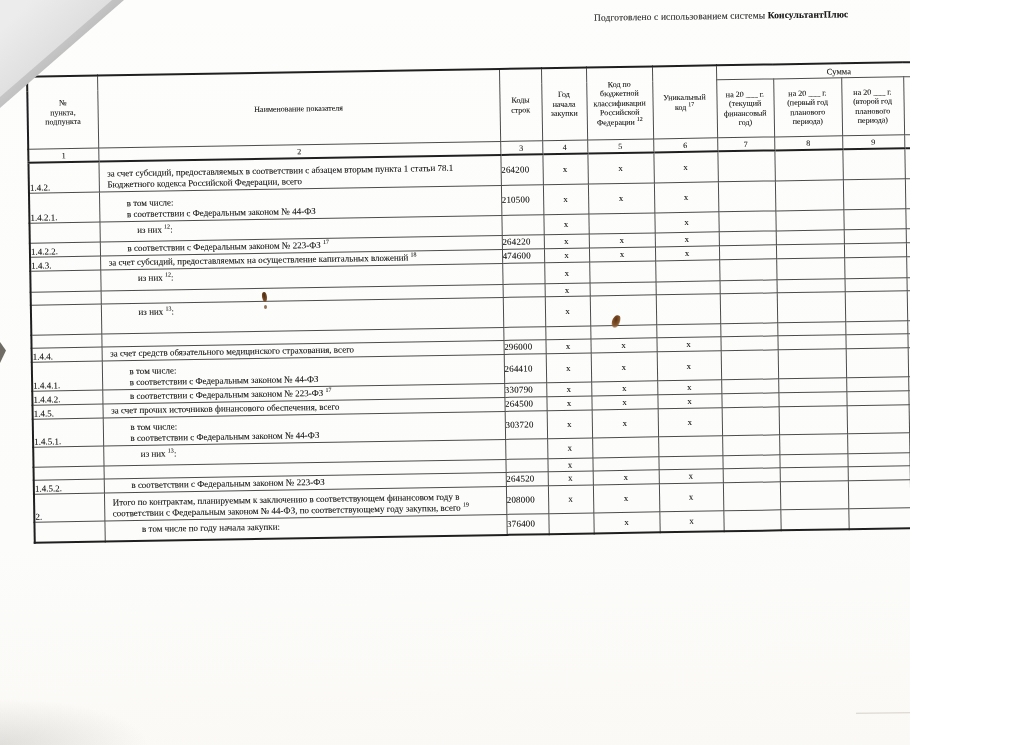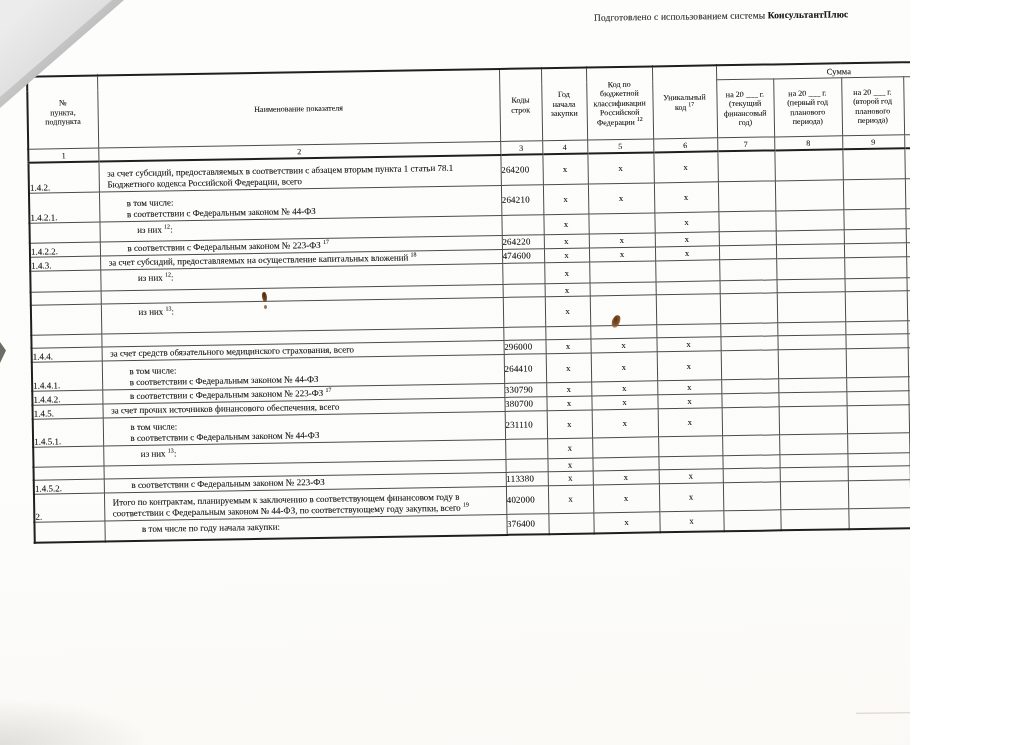--- a/index.html
+++ b/index.html
@@ -138,21 +138,21 @@
             <td class="mark">x</td>
             <td class="mark">x</td>
             <td class="sum"></td>
             <td class="sum"></td>
             <td class="sum"></td>
             <td class="sum"></td>
           </tr>
           <tr style="height: 30px;">
             <td class="num">1.4.2.1.</td>
             <td class="name ind1">в том числе:<br>в соответствии с Федеральным законом № 44-ФЗ</td>
-            <td class="code">264210</td>
+            <td class="code">210500</td>
             <td class="mark">x</td>
             <td class="mark">x</td>
             <td class="mark">x</td>
             <td class="sum"></td>
             <td class="sum"></td>
             <td class="sum"></td>
             <td class="sum"></td>
           </tr>
           <tr style="height: 20px;">
             <td class="num"></td>
@@ -270,33 +270,33 @@
             <td class="mark">x</td>
             <td class="mark">x</td>
             <td class="sum"></td>
             <td class="sum"></td>
             <td class="sum"></td>
             <td class="sum"></td>
           </tr>
           <tr style="height: 14px;">
             <td class="num">1.4.5.</td>
             <td class="name ind0">за счет прочих источников финансового обеспечения, всего</td>
-            <td class="code">380700</td>
+            <td class="code">264500</td>
             <td class="mark">x</td>
             <td class="mark">x</td>
             <td class="mark">x</td>
             <td class="sum"></td>
             <td class="sum"></td>
             <td class="sum"></td>
             <td class="sum"></td>
           </tr>
           <tr style="height: 28px;">
             <td class="num">1.4.5.1.</td>
             <td class="name ind1">в том числе:<br>в соответствии с Федеральным законом № 44-ФЗ</td>
-            <td class="code">231110</td>
+            <td class="code">303720</td>
             <td class="mark">x</td>
             <td class="mark">x</td>
             <td class="mark">x</td>
             <td class="sum"></td>
             <td class="sum"></td>
             <td class="sum"></td>
             <td class="sum"></td>
           </tr>
           <tr style="height: 20px;">
             <td class="num"></td>
@@ -318,33 +318,33 @@
             <td class="mark"></td>
             <td class="mark"></td>
             <td class="sum"></td>
             <td class="sum"></td>
             <td class="sum"></td>
             <td class="sum"></td>
           </tr>
           <tr style="height: 14px;">
             <td class="num">1.4.5.2.</td>
             <td class="name ind1">в соответствии с Федеральным законом № 223-ФЗ</td>
-            <td class="code">113380</td>
+            <td class="code">264520</td>
             <td class="mark">x</td>
             <td class="mark">x</td>
             <td class="mark">x</td>
             <td class="sum"></td>
             <td class="sum"></td>
             <td class="sum"></td>
             <td class="sum"></td>
           </tr>
           <tr style="height: 28px;">
             <td class="num">2.</td>
             <td class="name ind0">Итого по контрактам, планируемым к заключению в соответствующем финансовом году в соответствии с Федеральным законом № 44-ФЗ, по соответствующему году закупки, всего <sup>19</sup></td>
-            <td class="code">402000</td>
+            <td class="code">208000</td>
             <td class="mark">x</td>
             <td class="mark">x</td>
             <td class="mark">x</td>
             <td class="sum"></td>
             <td class="sum"></td>
             <td class="sum"></td>
             <td class="sum"></td>
           </tr>
           <tr style="height: 21px;">
             <td class="num"></td>

